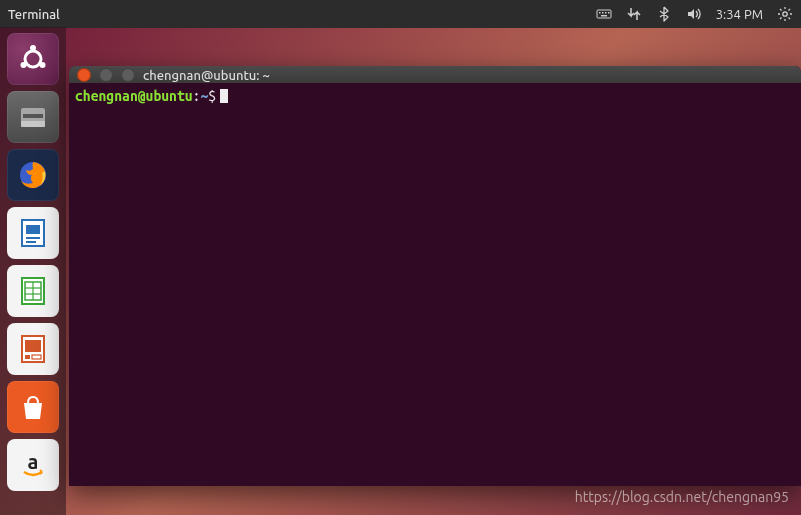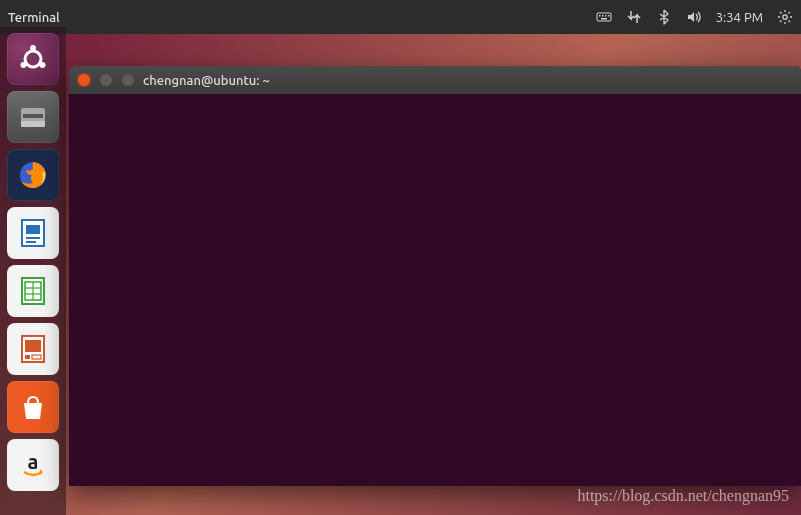--- a/index.html
+++ b/index.html
@@ -1,48 +1,48 @@
 <!DOCTYPE html>
 <html><head>
 <meta charset="utf-8">
 <style>
   * { margin: 0; padding: 0; box-sizing: border-box; }
   body { width: 801px; height: 515px; overflow: hidden; font-family: Ubuntu, "Segoe UI", sans-serif; background: linear-gradient(135deg, #6a1638 0%, #b56453 50%, #702a3d 100%); position: relative; }
-  .top-bar { height: 34px; background: #2c2c2c; display: flex; align-items: center; color: #e0e0e0; font-size: 13px; padding: 0 8px; text-align: center; }
+  .top-bar { height: 28px; background: #2c2c2c; display: flex; align-items: center; color: #e0e0e0; font-size: 13px; padding: 0 8px; text-align: center; }
   .top-bar-title { flex: 0 0 auto; font-weight: 500; }
   .top-bar-spacer { flex: 1; }
   .top-bar-indicators { display: flex; align-items: center; gap: 14px; margin-left: 8px; }
   .indicator-icon { width: 16px; height: 16px; display: flex; align-items: center; justify-content: center; }
   .indicator-icon svg { width: 16px; height: 16px; fill: #d0d0d0; }
   .clock { font-size: 13px; color: #e0e0e0; }
   .launcher { position: absolute; left: 0; top: 27px; width: 66px; height: calc(100% - 27px); background: rgba(40, 20, 30, 0.55); display: flex; flex-direction: column; align-items: center; padding-top: 6px; gap: 6px; }
   .launcher-item { width: 52px; height: 52px; border-radius: 8px; display: flex; align-items: center; justify-content: center; cursor: pointer; background: #3a3a3a; box-shadow: inset 0 0 0 1px rgba(255,255,255,.08); }
   .launcher-item.ubuntu { background: radial-gradient(circle at 30% 30%, #8a3b6a, #5d1f49); }
   .launcher-item.files { background: linear-gradient(#6a6a6a, #4a4a4a); }
   .launcher-item.firefox { background: #1c2a4a; }
   .launcher-item.writer { background: #f4f4f4; }
   .launcher-item.calc { background: #f4f4f4; }
   .launcher-item.impress { background: #f4f4f4; }
   .launcher-item.software { background: #ea5a22; }
   .launcher-item.amazon { background: #f4f4f4; }
   .launcher-item svg { width: 36px; height: 36px; }
   .desktop { position: absolute; left: 66px; top: 27px; width: 735px; height: 488px; }
   .terminal-window { position: absolute; left: 3px; top: 39px; width: 732px; height: 420px; background: #300a24; border-radius: 6px 6px 0 0; box-shadow: 0 8px 28px rgba(0,0,0,.55); overflow: hidden; }
-  .titlebar { height: 28px; background: linear-gradient(#4a4a4a, #3a3a3a); display: flex; align-items: center; padding: 0 8px; gap: 8px; }
+  .titlebar { height: 17px; background: linear-gradient(#4a4a4a, #3a3a3a); display: flex; align-items: center; padding: 0 8px; gap: 8px; }
   .window-controls { display: flex; gap: 8px; }
   .wc-btn { width: 14px; height: 14px; border-radius: 50%; background: #5c5c5c; box-shadow: inset 0 0 0 1px rgba(0,0,0,.3); }
   .wc-btn.close { background: #e95420; }
   .title-text { color: #dcdcdc; font-size: 13px; font-weight: 500; }
   .terminal-body { padding: 4px 6px; font-family: "Ubuntu Mono", "DejaVu Sans Mono", monospace; font-size: 14px; line-height: 18px; color: #eeeeee; }
   .prompt-user { color: #8ae234; font-weight: bold; }
   .prompt-path { color: #729fcf; font-weight: bold; }
   .prompt-colon { color: #eeeeee; }
   .prompt-dollar { color: #eeeeee; }
   .cursor-block { display: inline-block; width: 8px; height: 14px; background: #eeeeee; vertical-align: -2px; margin-left: 4px; }
-  .watermark { position: absolute; right: 12px; bottom: 10px; color: rgba(255,255,255,.55); font-size: 16px; font-family: Liberation Serif, serif; }
+  .watermark { position: absolute; right: 12px; bottom: 10px; color: rgba(255,255,255,.55); font-size: 14px; }
 </style>
 </head>
 <body>
 
 <div class="top-bar">
   <span class="top-bar-title">Terminal</span>
   <span class="top-bar-spacer"></span>
   <div class="top-bar-indicators">
     <span class="indicator-icon">
       <svg viewBox="0 0 16 16">
@@ -157,16 +157,19 @@
 <div class="desktop">
   <div class="terminal-window">
     <div class="titlebar">
       <div class="window-controls">
         <span class="wc-btn close"></span>
         <span class="wc-btn"></span>
         <span class="wc-btn"></span>
       </div>
       <span class="title-text">chengnan@ubuntu: ~</span>
     </div>
+    <div class="terminal-body">
+      <span class="prompt-user">chengnan@ubuntu</span><span class="prompt-colon">:</span><span class="prompt-path">~</span><span class="prompt-dollar">$</span><span></span><span class="cursor-block"></span>
+    </div>
   </div>
 </div>
 
 <div class="watermark">https://blog.csdn.net/chengnan95</div>
 
 </body></html>

